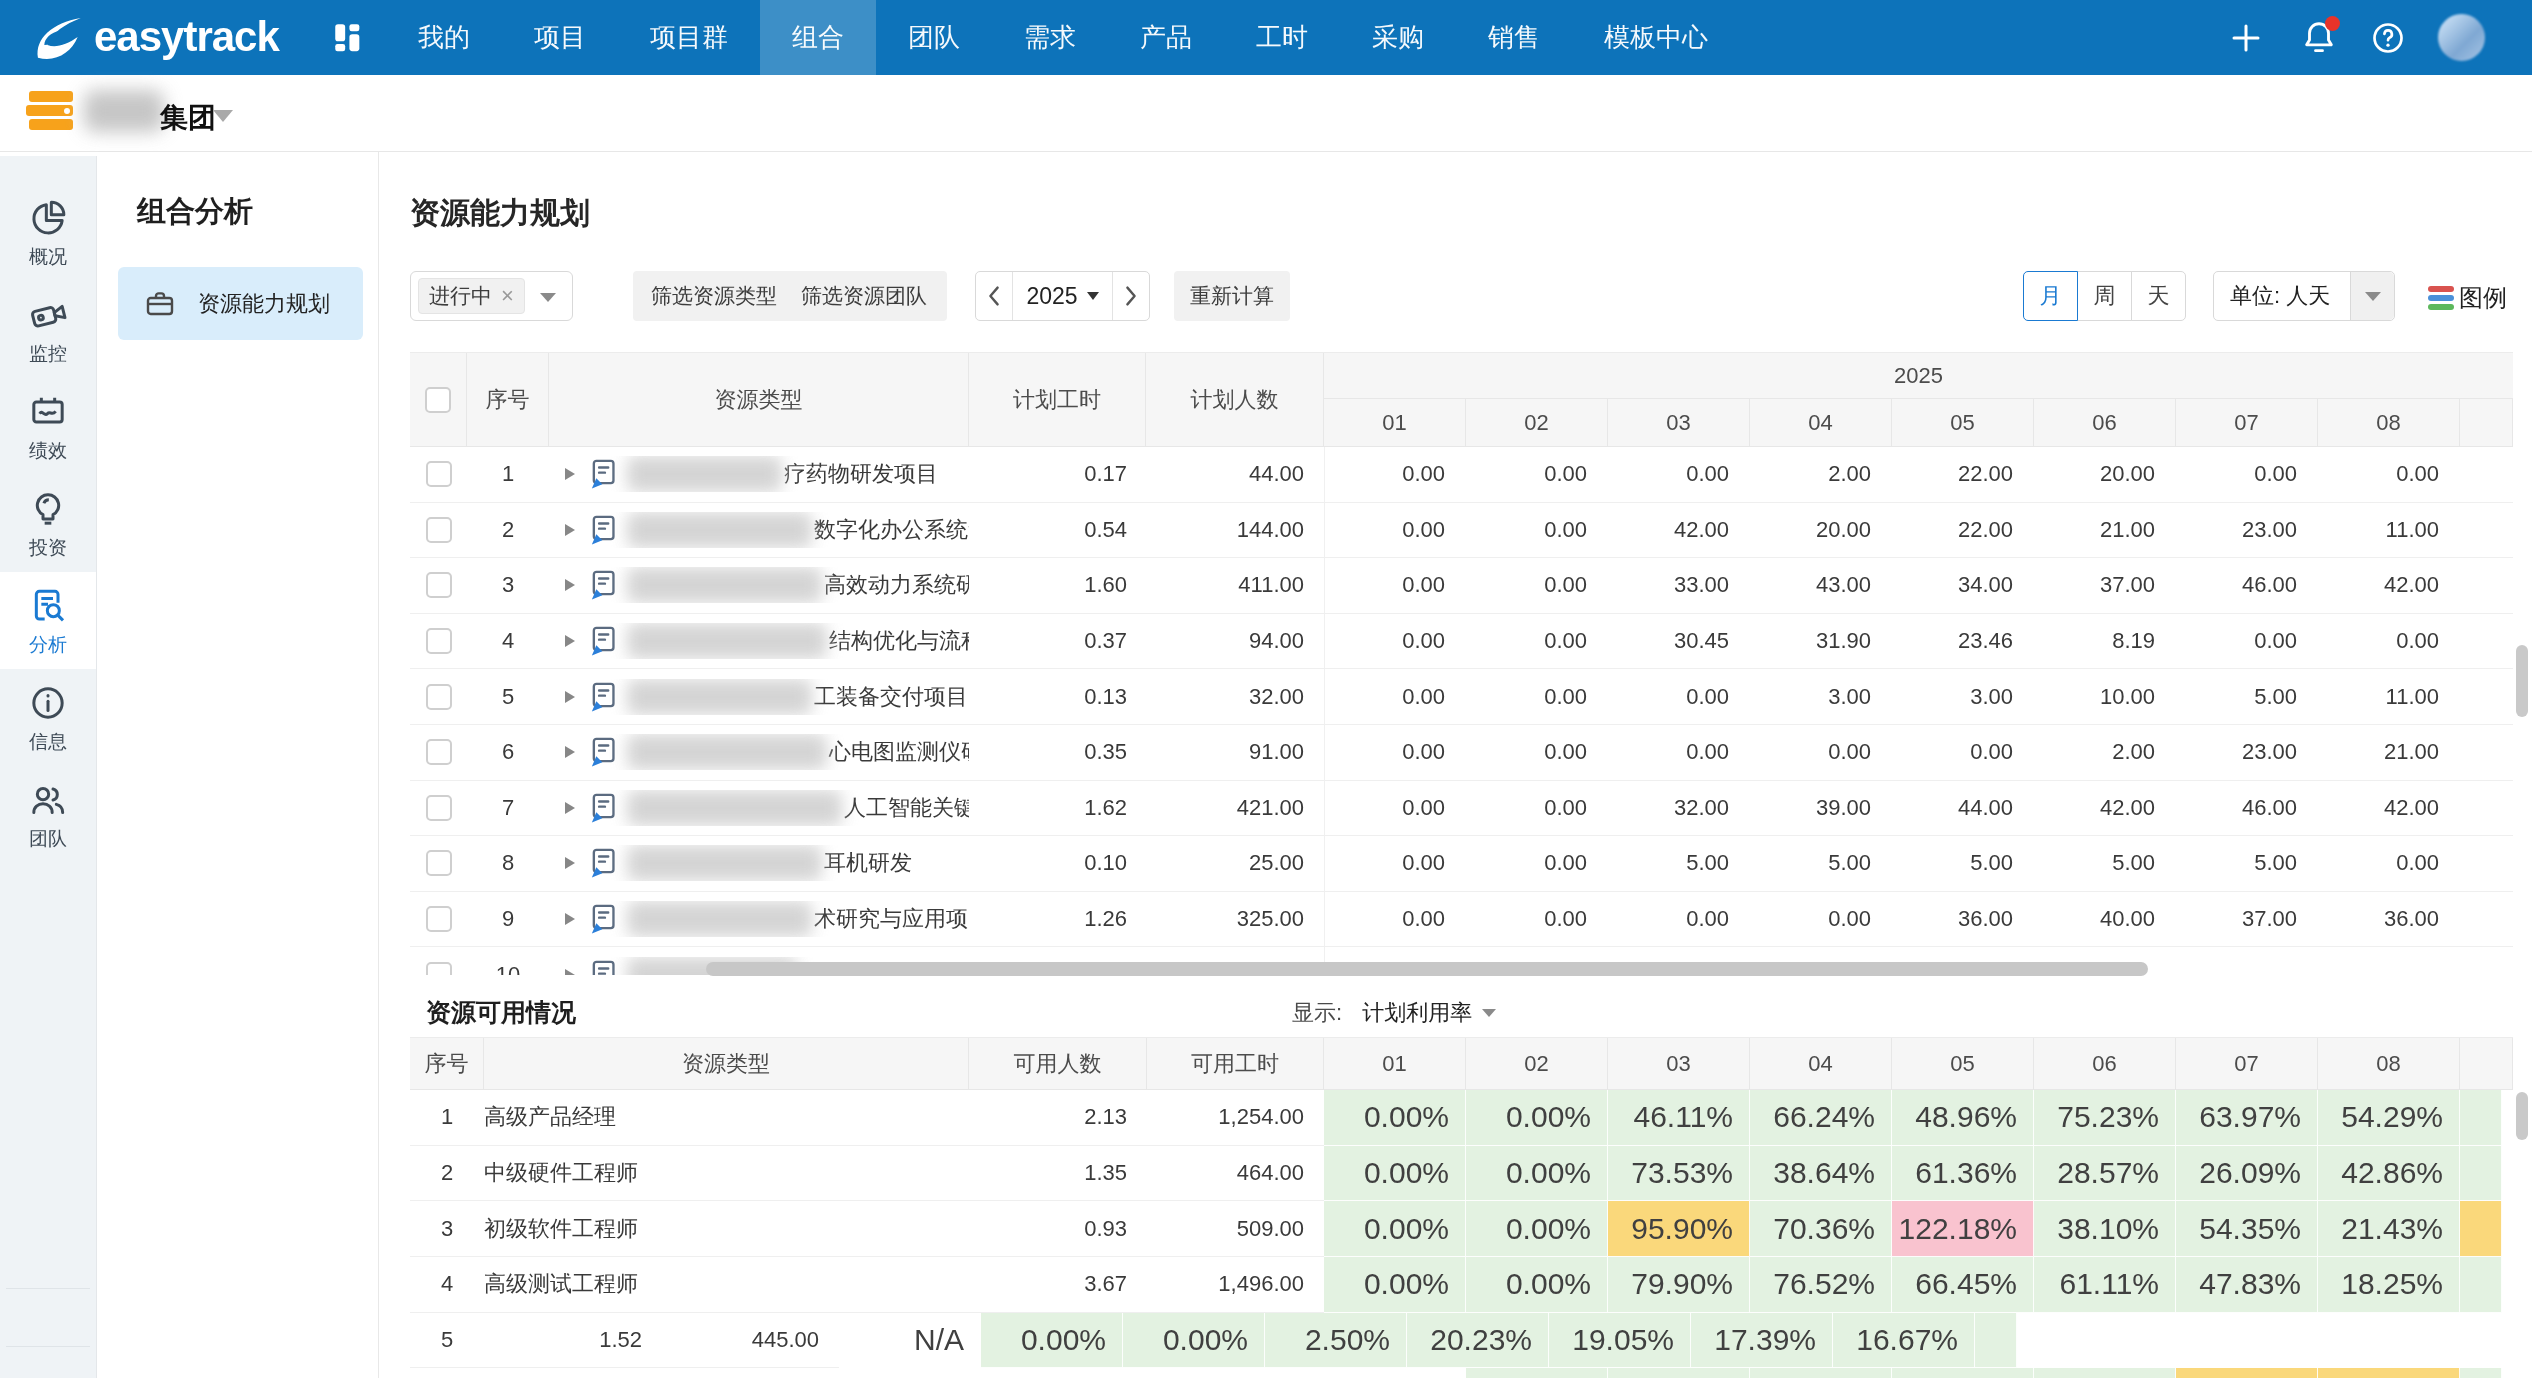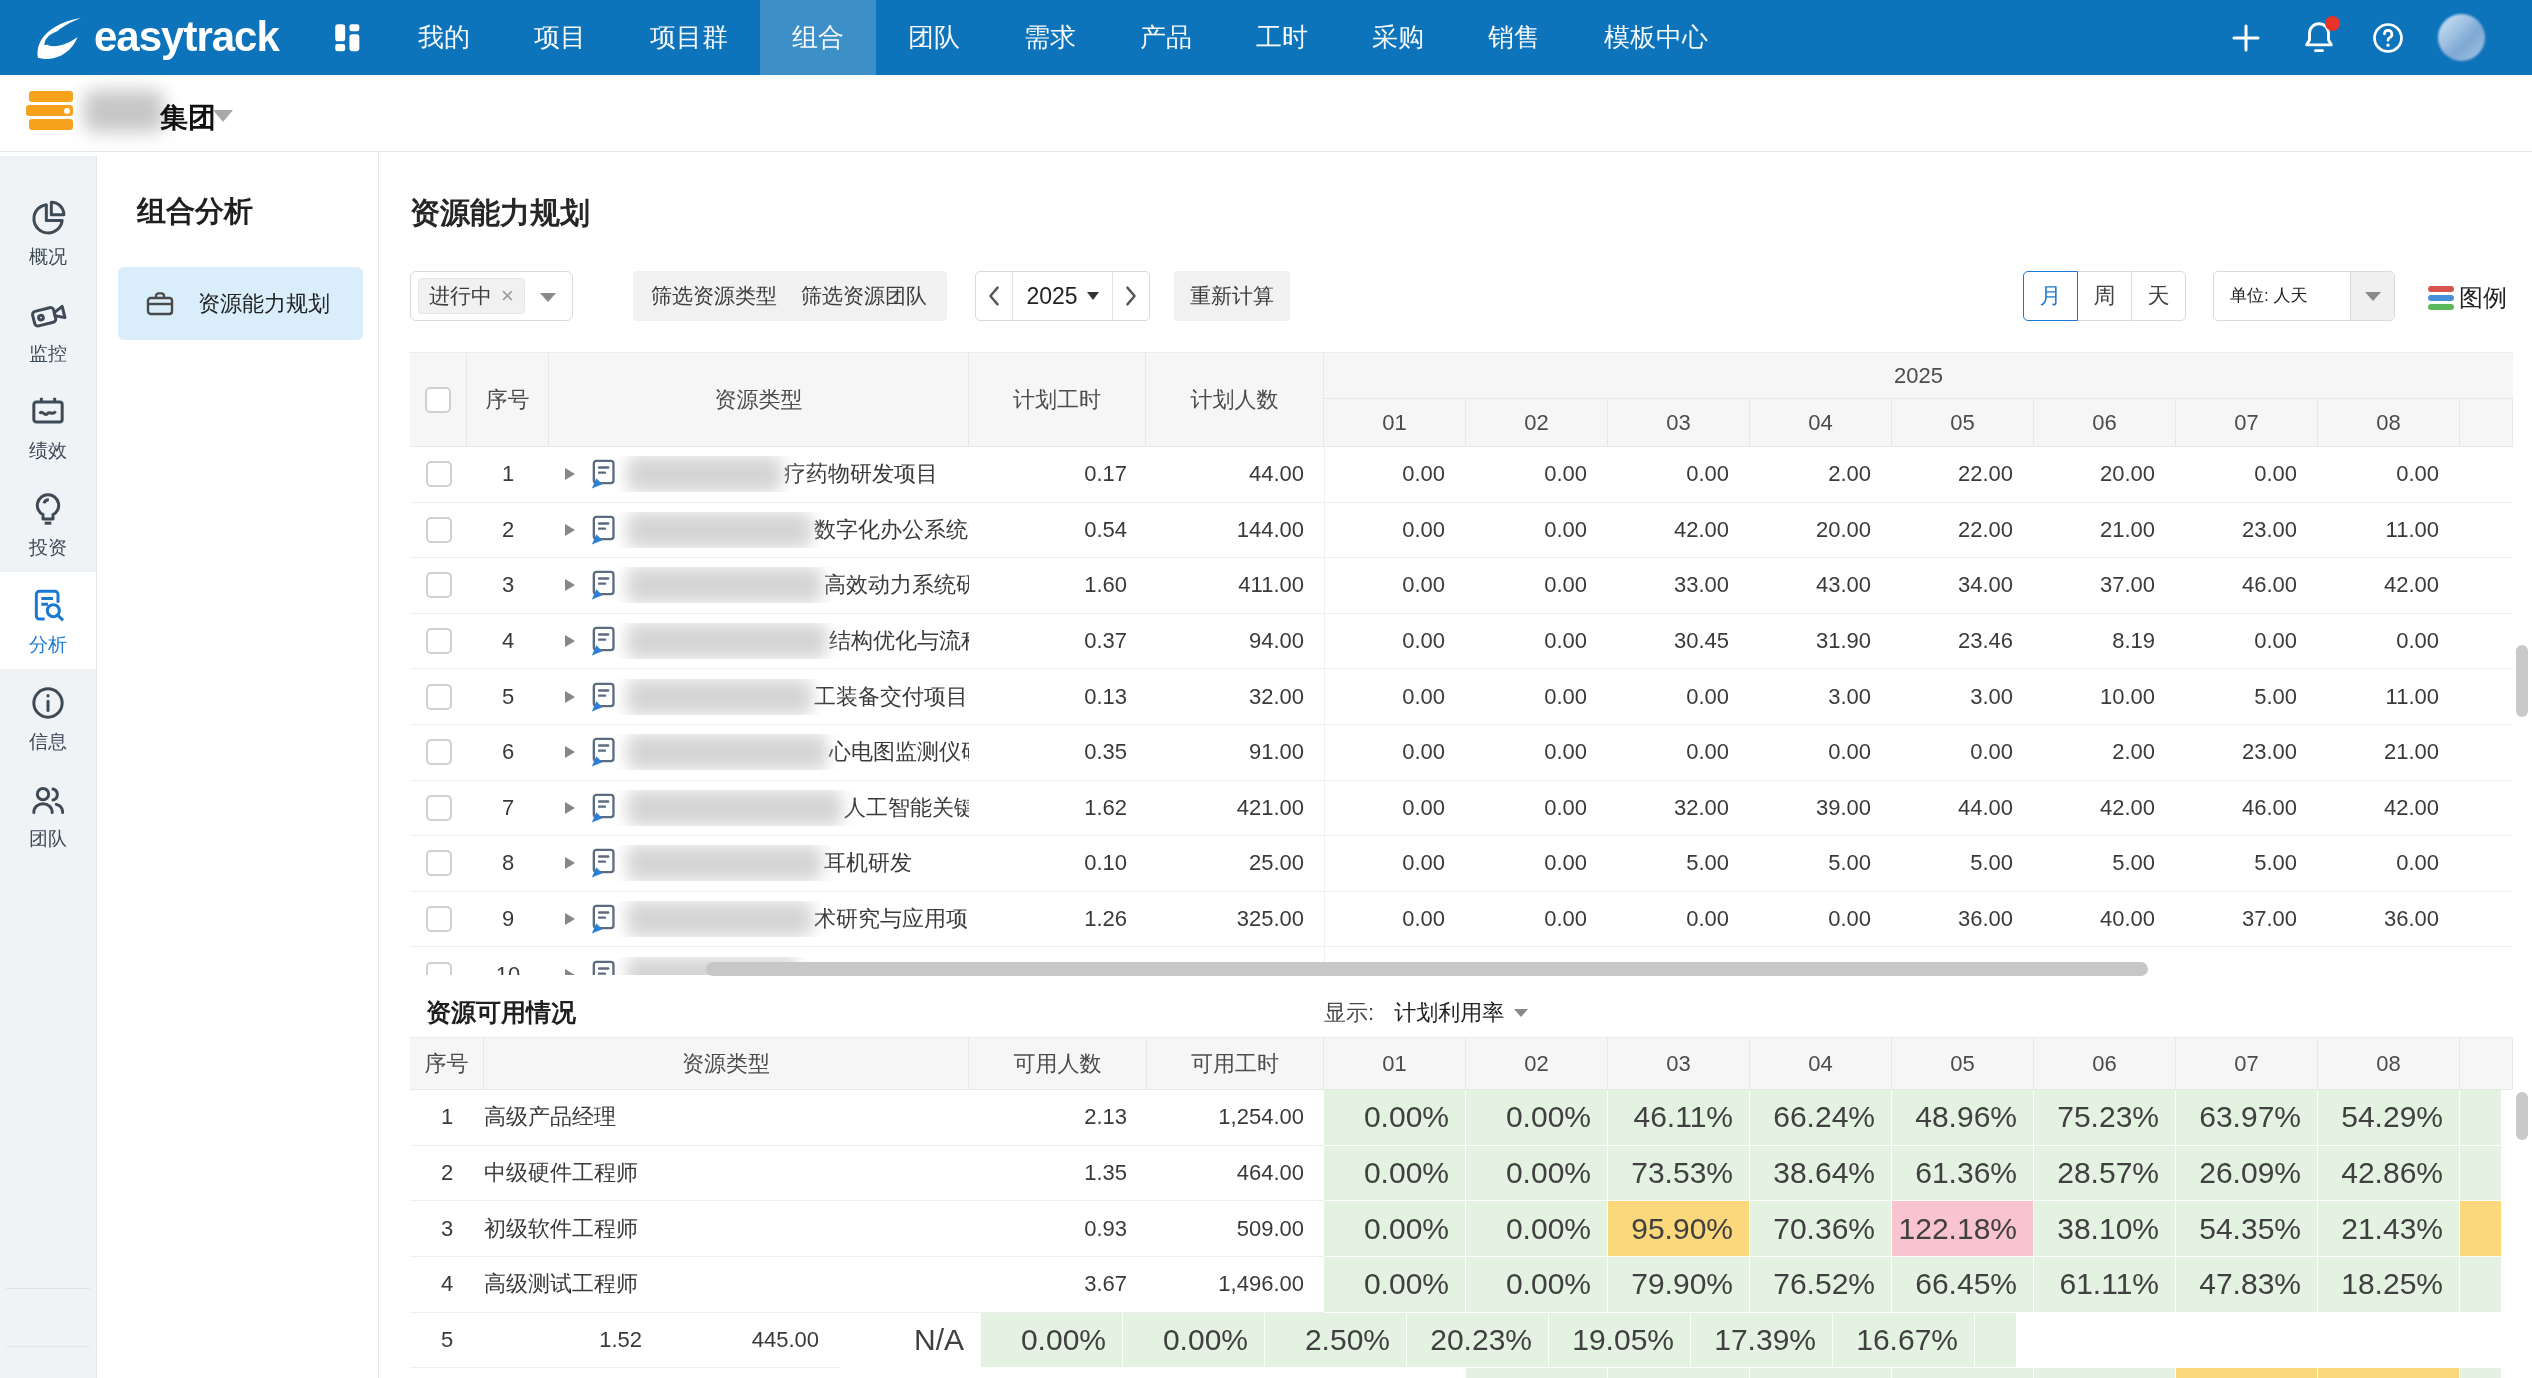--- a/index.html
+++ b/index.html
@@ -78,21 +78,21 @@
   .yn-caret { width:0; height:0; border-left:6px solid transparent; border-right:6px solid transparent;
     border-top:8px solid #333; }
   .toggle { left:2023px; display:flex; }
   .tg { width:55px; height:50px; border:1px solid #d9d9d9; margin-left:-1px; background:#fff;
     text-align:center; line-height:48px; font-size:22px; color:#444; cursor:pointer; }
   .tg:first-child { border-radius:5px 0 0 5px; margin-left:0; }
   .tg:last-child { border-radius:0 5px 5px 0; }
   .tg.active { border:1px solid #1a7ad2; color:#1a7ad2; z-index:2; position:relative; }
   .unit-select { left:2213px; width:182px; background:#fff; border:1px solid #d9d9d9; border-radius:5px;
     display:flex; cursor:pointer; }
-  .unit-label { flex:1; line-height:48px; padding-left:16px; font-size:17px; color:#222; white-space:nowrap; }
+  .unit-label { flex:1; line-height:48px; padding-left:16px; font-size:22px; color:#222; white-space:nowrap; }
   .unit-caret-box { width:44px; background:#f0f0f0; border-left:1px solid #d9d9d9; border-radius:0 5px 5px 0;
     display:flex; align-items:center; justify-content:center; }
   .legend { left:2428px; top:282px; display:flex; align-items:center; cursor:pointer; }
   .legend-bars { width:26px; margin-right:5px; }
   .legend-bars div { height:6px; border-radius:3px; margin:3px 0; }
   .legend-label { font-size:24px; color:#222; }
 
   
   .num { text-align:right; }
   .cbx { width:26px; height:26px; border:2px solid #cfcfcf; border-radius:5px; background:#fff; display:inline-block; cursor:pointer; }
@@ -118,21 +118,21 @@
   .proj-ic { flex-shrink:0; margin-right:8px; }
   .redact { height:36px; border-radius:8px; background:#cdcdcd; filter:blur(8px); opacity:.85;
     flex-shrink:0; margin-right:2px; }
   .c-n1 { width:178px; padding-right:20px; } .c-n2 { width:177px; padding-right:20px; }
   .mwrap { width:1189px; display:flex; align-self:stretch; align-items:center; border-left:1px solid #f0f0f0; }
   .mcell { width:142px; padding-right:22px; }
   .hscroll { position:absolute; left:0; top:609px; width:2103px; height:16px; }
   .hthumb { position:absolute; left:296px; top:1px; width:1442px; height:14px; border-radius:7px; background:#c7c7c7; }
 
   .sec-title { position:absolute; left:426px; top:996px; font-size:25px; font-weight:bold; color:#1f1f1f; }
-  .display-ctl { position:absolute; left:1324px; top:998px; display:flex; align-items:center; cursor:pointer; }
+  .display-ctl { position:absolute; left:1292px; top:998px; display:flex; align-items:center; cursor:pointer; }
   .display-label { font-size:22px; color:#4a4a4a; }
   .display-value { font-size:22px; color:#222; margin-left:20px; margin-right:10px; }
   .display-ctl .dd-caret { border-top-width:8px; border-left-width:7px; border-right-width:7px; }
 
   .t2 { position:absolute; left:410px; top:1037px; width:2103px; }
   .thead2 { display:flex; height:53px; background:#f6f6f6; border-top:1px solid #ececec; border-bottom:1px solid #e7e7e7; }
   .h2-idx{ width:74px; } .h2-name{ width:485px; } .h2-n1{ width:178px; } .h2-n2{ width:177px; }
   .mh2-row { width:1189px; display:flex; }
   .t2body { height:288px; overflow:hidden; }
   .t2row { display:flex; height:55.7px; font-size:22px; color:#3a3a3a; }

